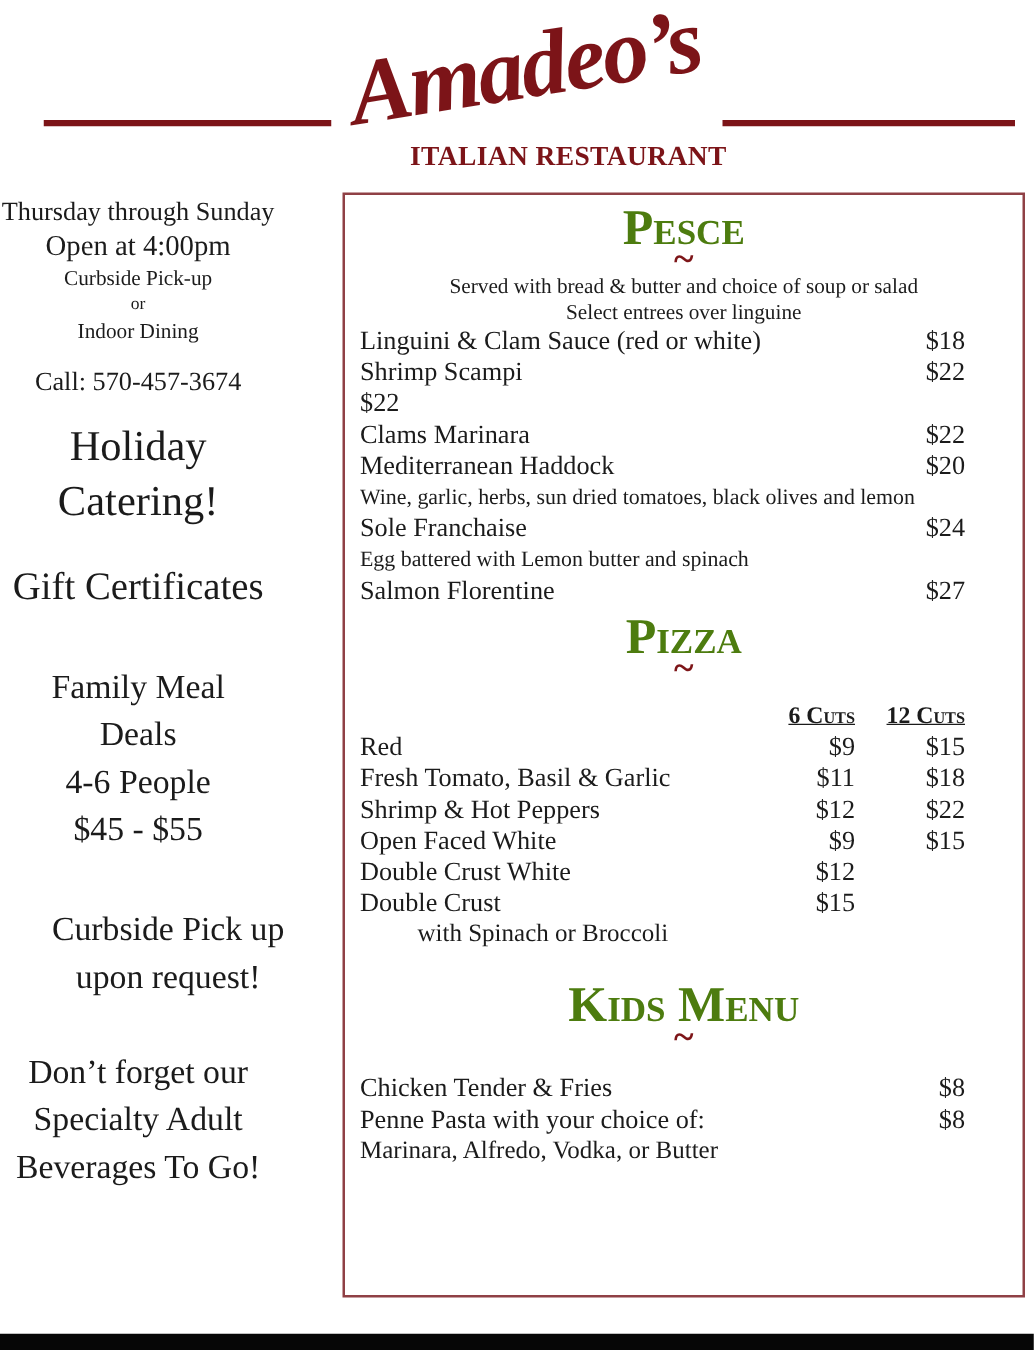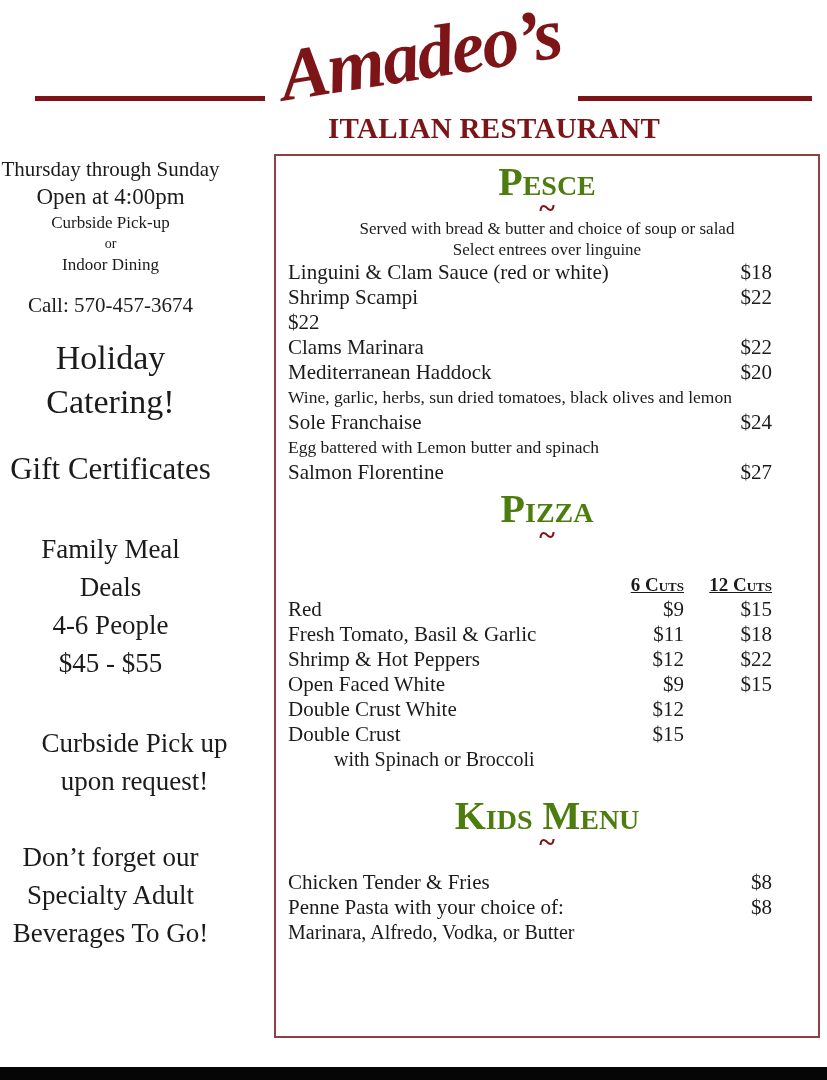--- a/index.html
+++ b/index.html
@@ -10,21 +10,21 @@
   }
   
   .logo-script{
     position:absolute;left:248px;top:14px;width:344px;
     text-align:center;font-style:italic;font-weight:bold;
     font-size:74px;line-height:80px;color:#7c1418;
     transform:rotate(-9deg);letter-spacing:-2px;white-space:nowrap;
   }
   .logo-sub{
     position:absolute;left:328px;top:112px;
-    font-weight:bold;font-size:29px;letter-spacing:.3px;color:#7c1418;
+    font-weight:bold;font-size:22px;letter-spacing:.3px;color:#7c1418;
     white-space:nowrap;
   }
   .rule{position:absolute;top:96px;height:5px;background:#7c1418;}
   .rule-left{left:35px;width:230px;}
   .rule-right{left:578px;width:234px;}
 
   
   .sb{position:absolute;left:0;width:221px;text-align:center;}
   .sb-hours{top:156px;}
   .sb-hours .l1{font-size:21px;line-height:26px;}
@@ -57,21 +57,21 @@
   .mrow{
     display:flex;justify-content:space-between;
     font-size:21px;line-height:25px;padding-right:34px;
   }
   .mdesc{font-size:17.5px;line-height:25px;max-width:506px;}
   .pz-grid{
     display:grid;grid-template-columns:1fr 86px 88px;
     font-size:21px;line-height:25px;padding-right:34px;
   }
   .pz-grid .c{text-align:right;}
-  .pz-head{font-size:19px;line-height:24px;margin-top:28px;}
+  .pz-head{font-size:19px;line-height:24px;margin-top:16px;}
   .pz-head .c{font-variant:small-caps;text-decoration:underline;font-weight:600;}
   .pz-note{font-size:20px;line-height:25px;padding-left:46px;}
   .kids-note{font-size:20px;line-height:25px;}
   .mt4{margin-top:4px;}
   .mt18{margin-top:18px;}
   .mt24{margin-top:24px;}
 
   
   .bottom-bar{position:absolute;left:0;bottom:0;width:827px;height:13px;background:#060606;}
 </style>

